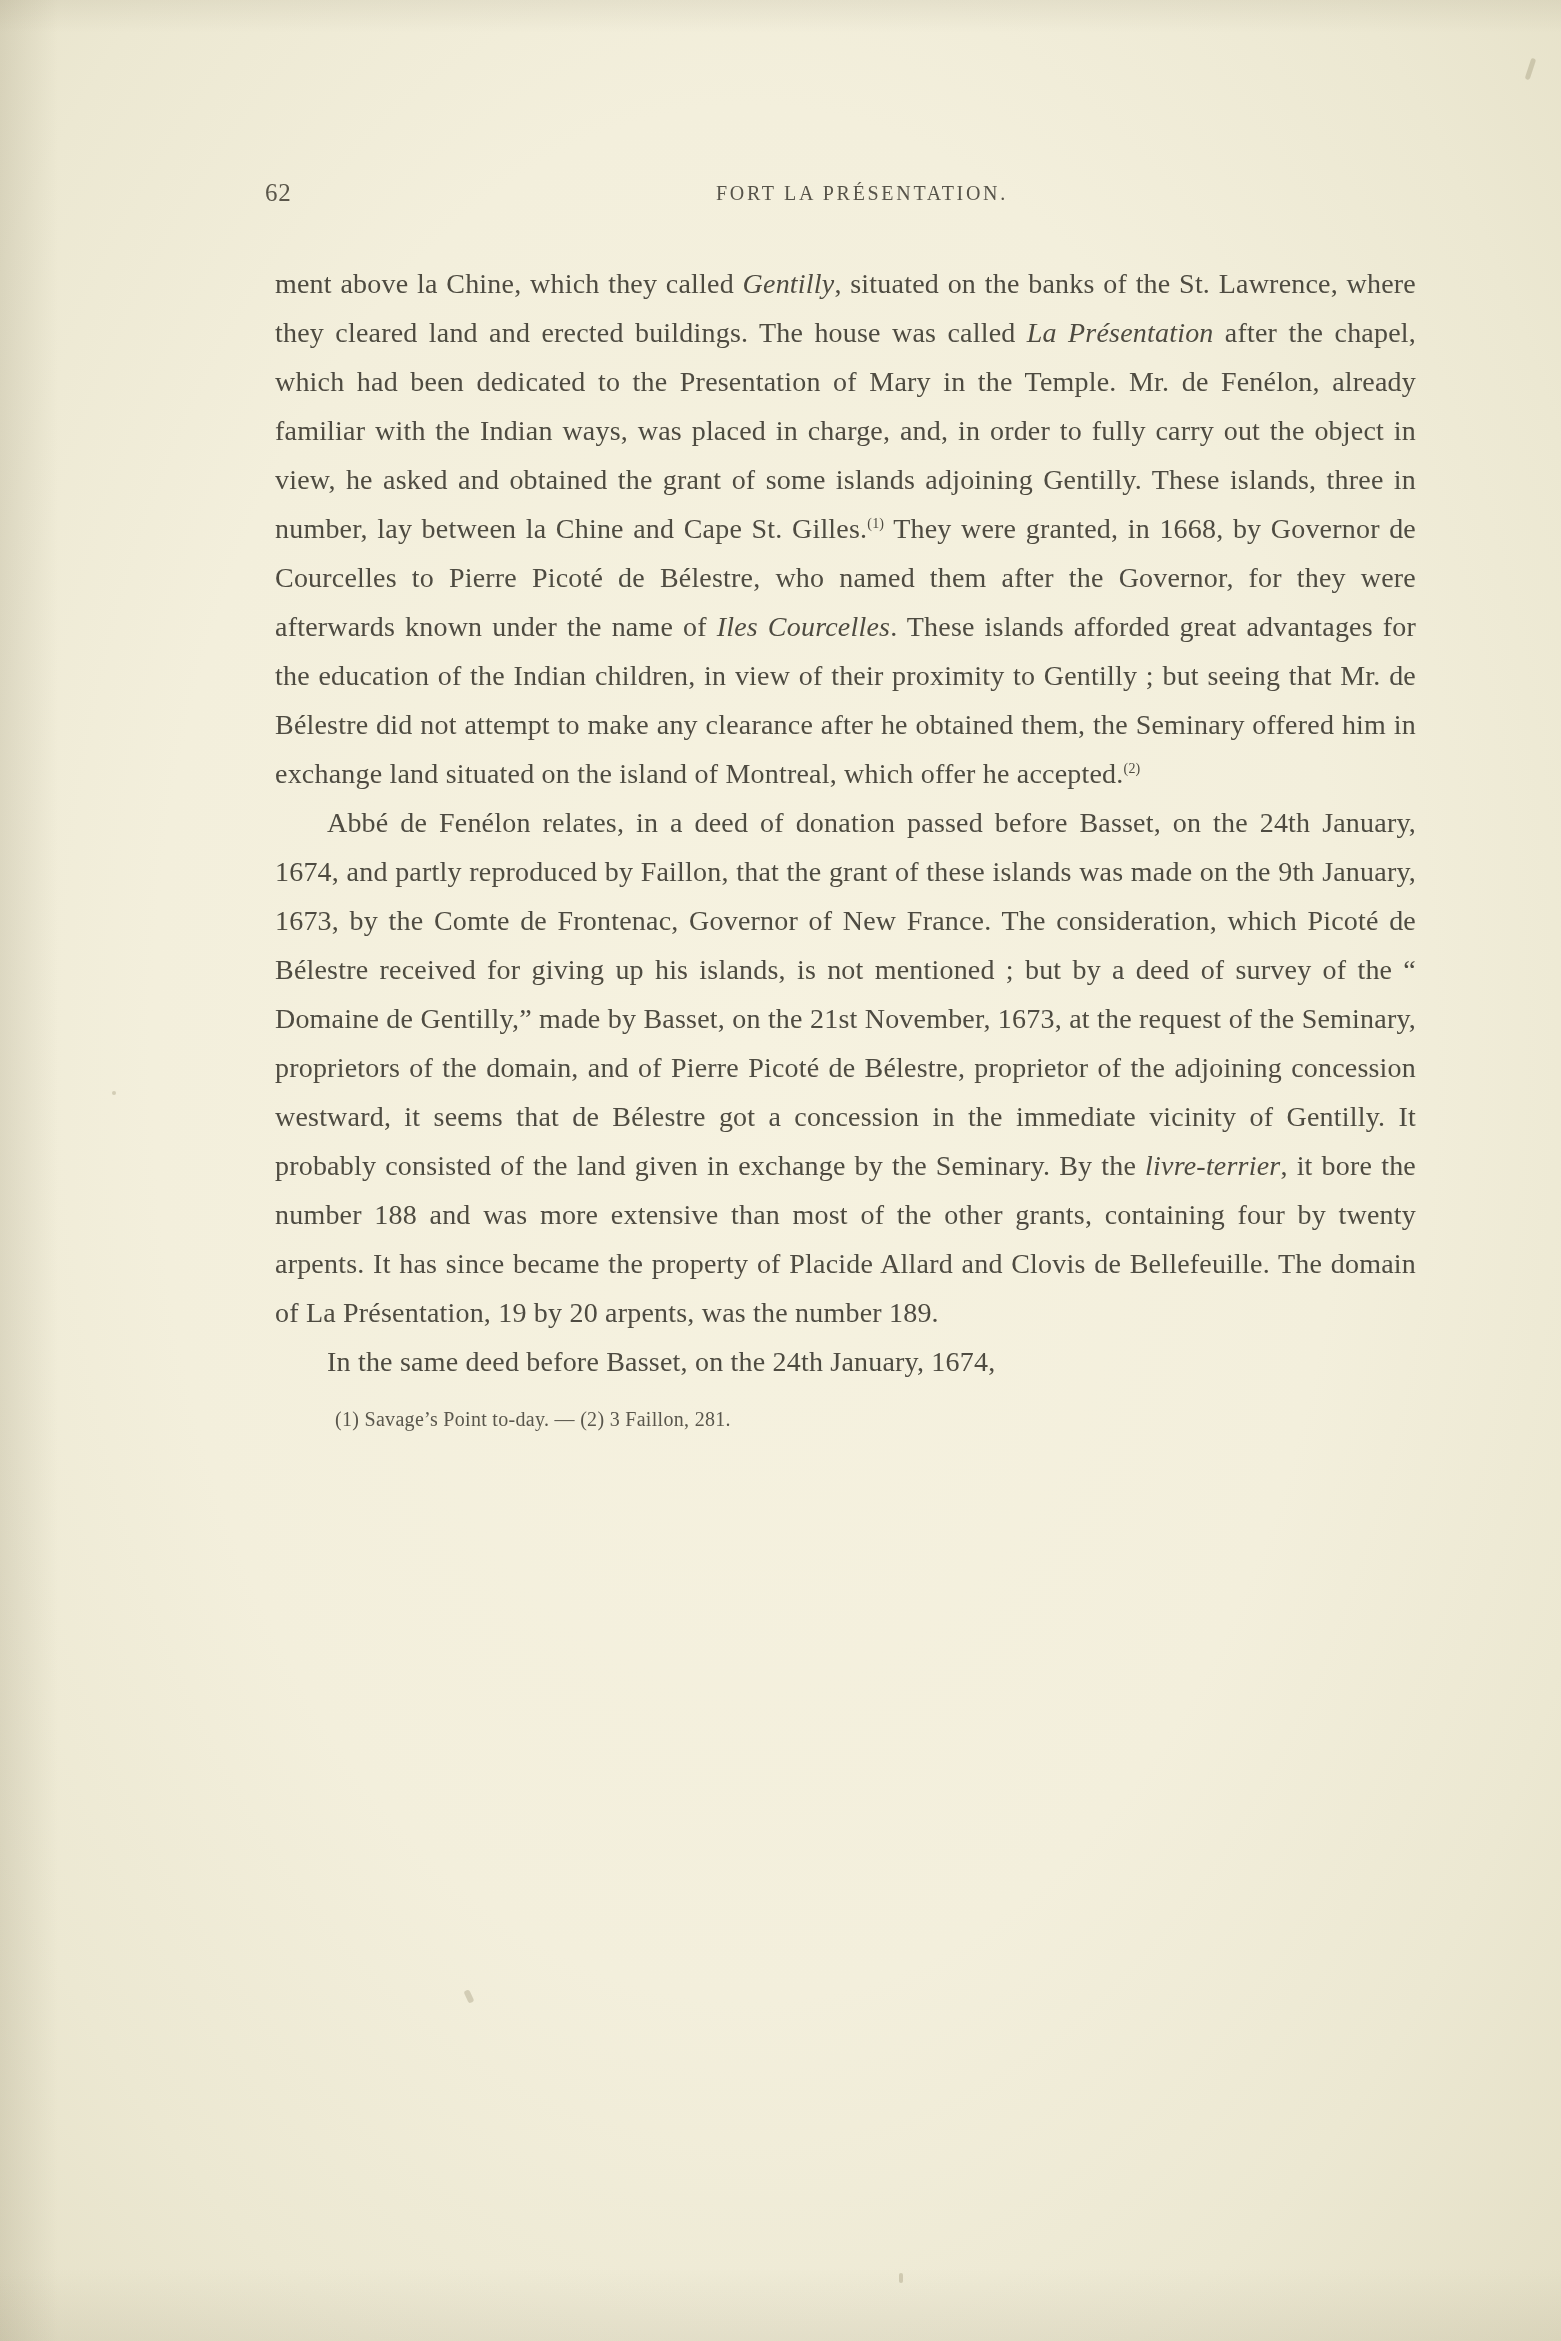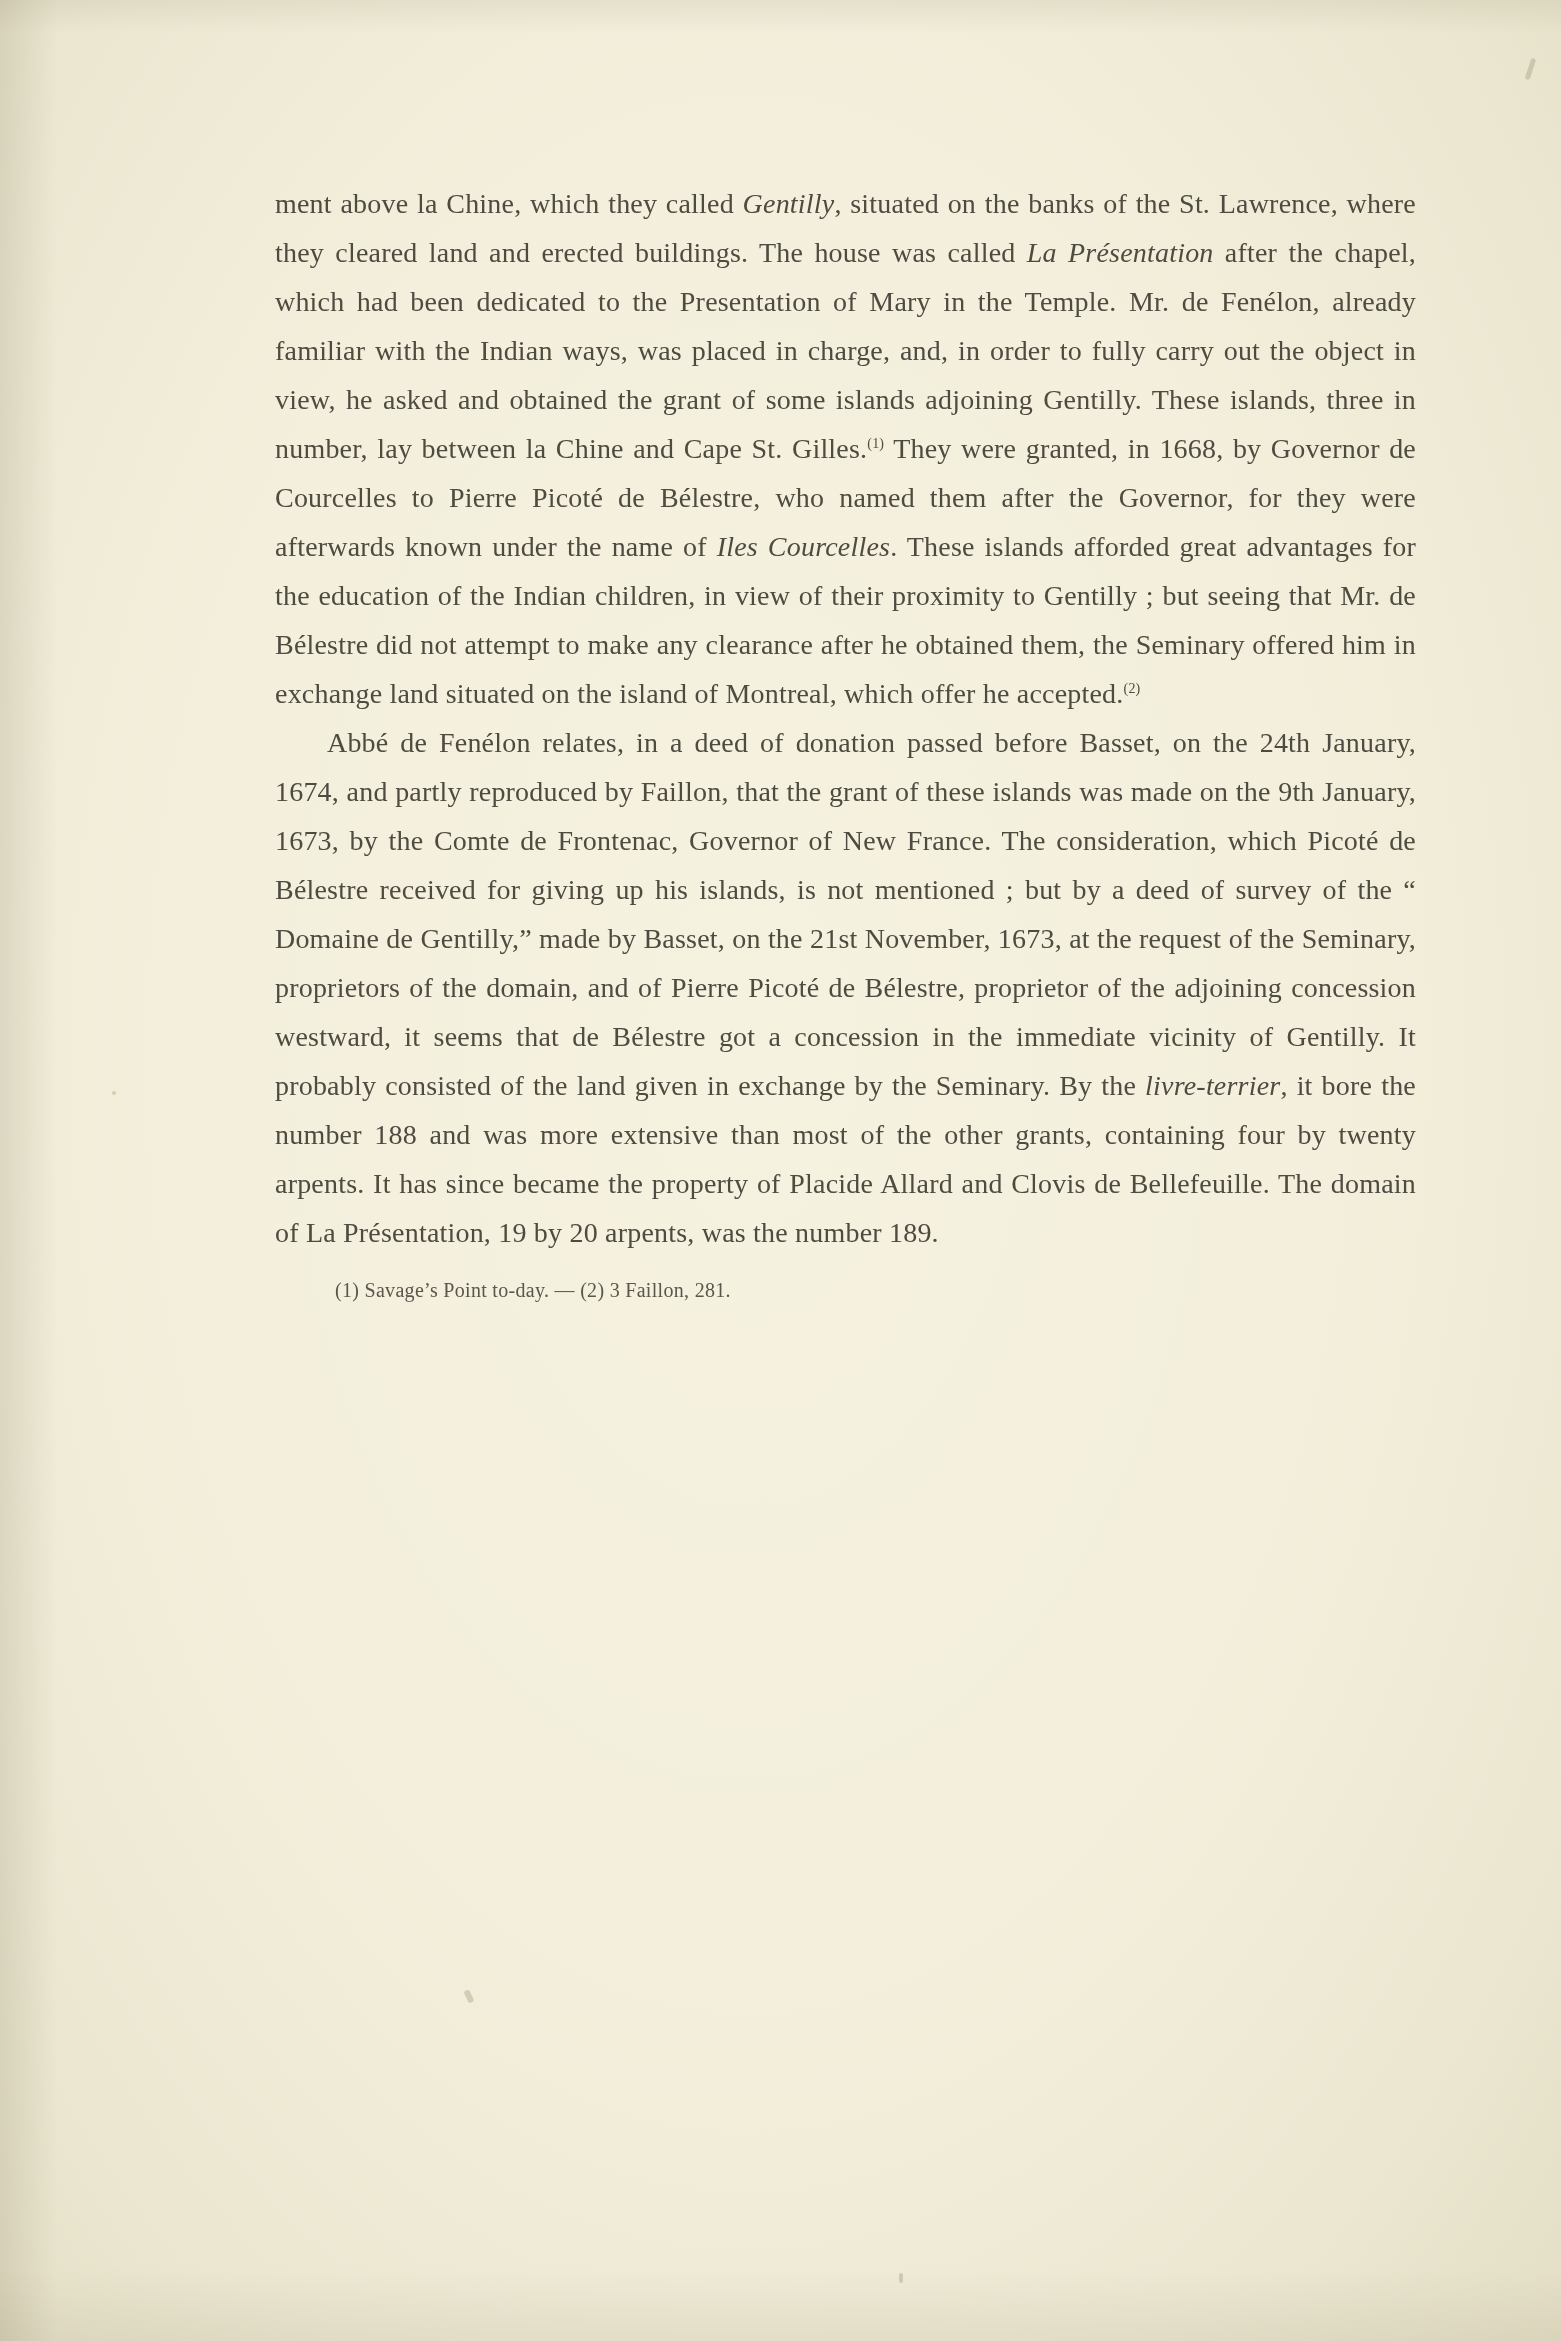--- a/index.html
+++ b/index.html
@@ -118,20 +118,25 @@
 <div class="edge-shadow-top"></div>
 <div class="edge-shadow-bottom"></div>
 
 <div class="speck" style="left:1528px; top:58px; width:5px; height:21.6px; transform:rotate(18deg); border-radius:2.5px;"></div>
 <div class="speck" style="left:112px; top:1091px; width:4.2px; height:4.2px;"></div>
 <div class="speck" style="left:466px; top:1990px; width:5.8px; height:13.3px; border-radius:2.5px; transform:rotate(-25deg);"></div>
 <div class="speck" style="left:899px; top:2273px; width:4.2px; height:10px; border-radius:2.5px;"></div>
 
 <div class="content">
 
+  <div class="head-row">
+    <div class="folio">62</div>
+    <div class="running-head">FORT LA PRÉSENTATION.</div>
+  </div>
 
   <p class="para">ment above la Chine, which they called <i>Gentilly</i>, situated on the banks of the St. Lawrence, where they cleared land and erected buildings. The house was called <i>La Présentation</i> after the chapel, which had been dedicated to the Presentation of Mary in the Temple. Mr. de Fenélon, already familiar with the Indian ways, was placed in charge, and, in order to fully carry out the object in view, he asked and obtained the grant of some islands adjoining Gentilly. These islands, three in number, lay between la Chine and Cape St. Gilles.<sup>(1)</sup> They were granted, in 1668, by Governor de Courcelles to Pierre Picoté de Bélestre, who named them after the Governor, for they were afterwards known under the name of <i>Iles Courcelles</i>. These islands afforded great advantages for the education of the Indian children, in view of their proximity to Gentilly ; but seeing that Mr. de Bélestre did not attempt to make any clearance after he obtained them, the Seminary offered him in exchange land situated on the island of Montreal, which offer he accepted.<sup>(2)</sup></p>
   <p class="para">Abbé de Fenélon relates, in a deed of donation passed before Basset, on the 24th January, 1674, and partly reproduced by Faillon, that the grant of these islands was made on the 9th January, 1673, by the Comte de Frontenac, Governor of New France. The consideration, which Picoté de Bélestre received for giving up his islands, is not mentioned ; but by a deed of survey of the “ Domaine de Gentilly,” made by Basset, on the 21st November, 1673, at the request of the Seminary, proprietors of the domain, and of Pierre Picoté de Bélestre, proprietor of the adjoining concession westward, it seems that de Bélestre got a concession in the immediate vicinity of Gentilly. It probably consisted of the land given in exchange by the Seminary. By the <i>livre-terrier</i>, it bore the number 188 and was more extensive than most of the other grants, containing four by twenty arpents. It has since became the property of Placide Allard and Clovis de Bellefeuille. The domain of La Présentation, 19 by 20 arpents, was the number 189.</p>
+  <p class="para">In the same deed before Basset, on the 24th January, 1674,</p>
 
   <div class="footnote">(1) Savage’s Point to-day. — (2) 3 Faillon, 281.</div>
 
 </div>
 
 
 </body></html>

